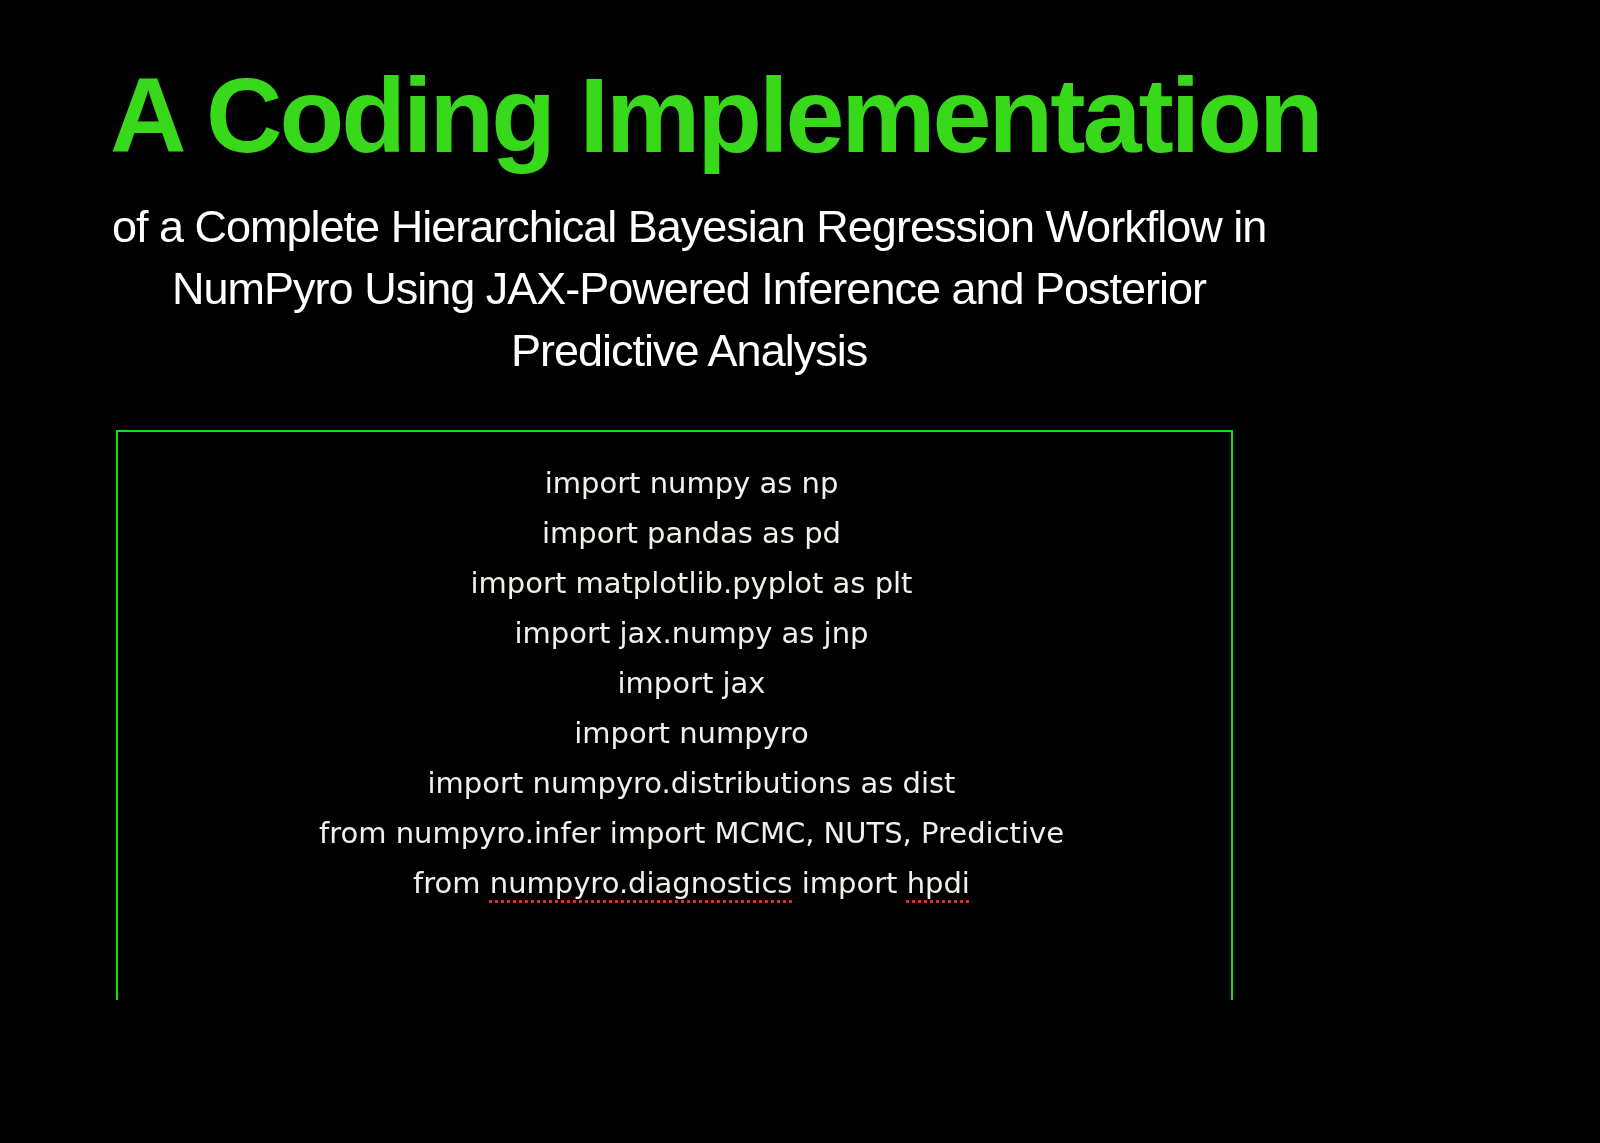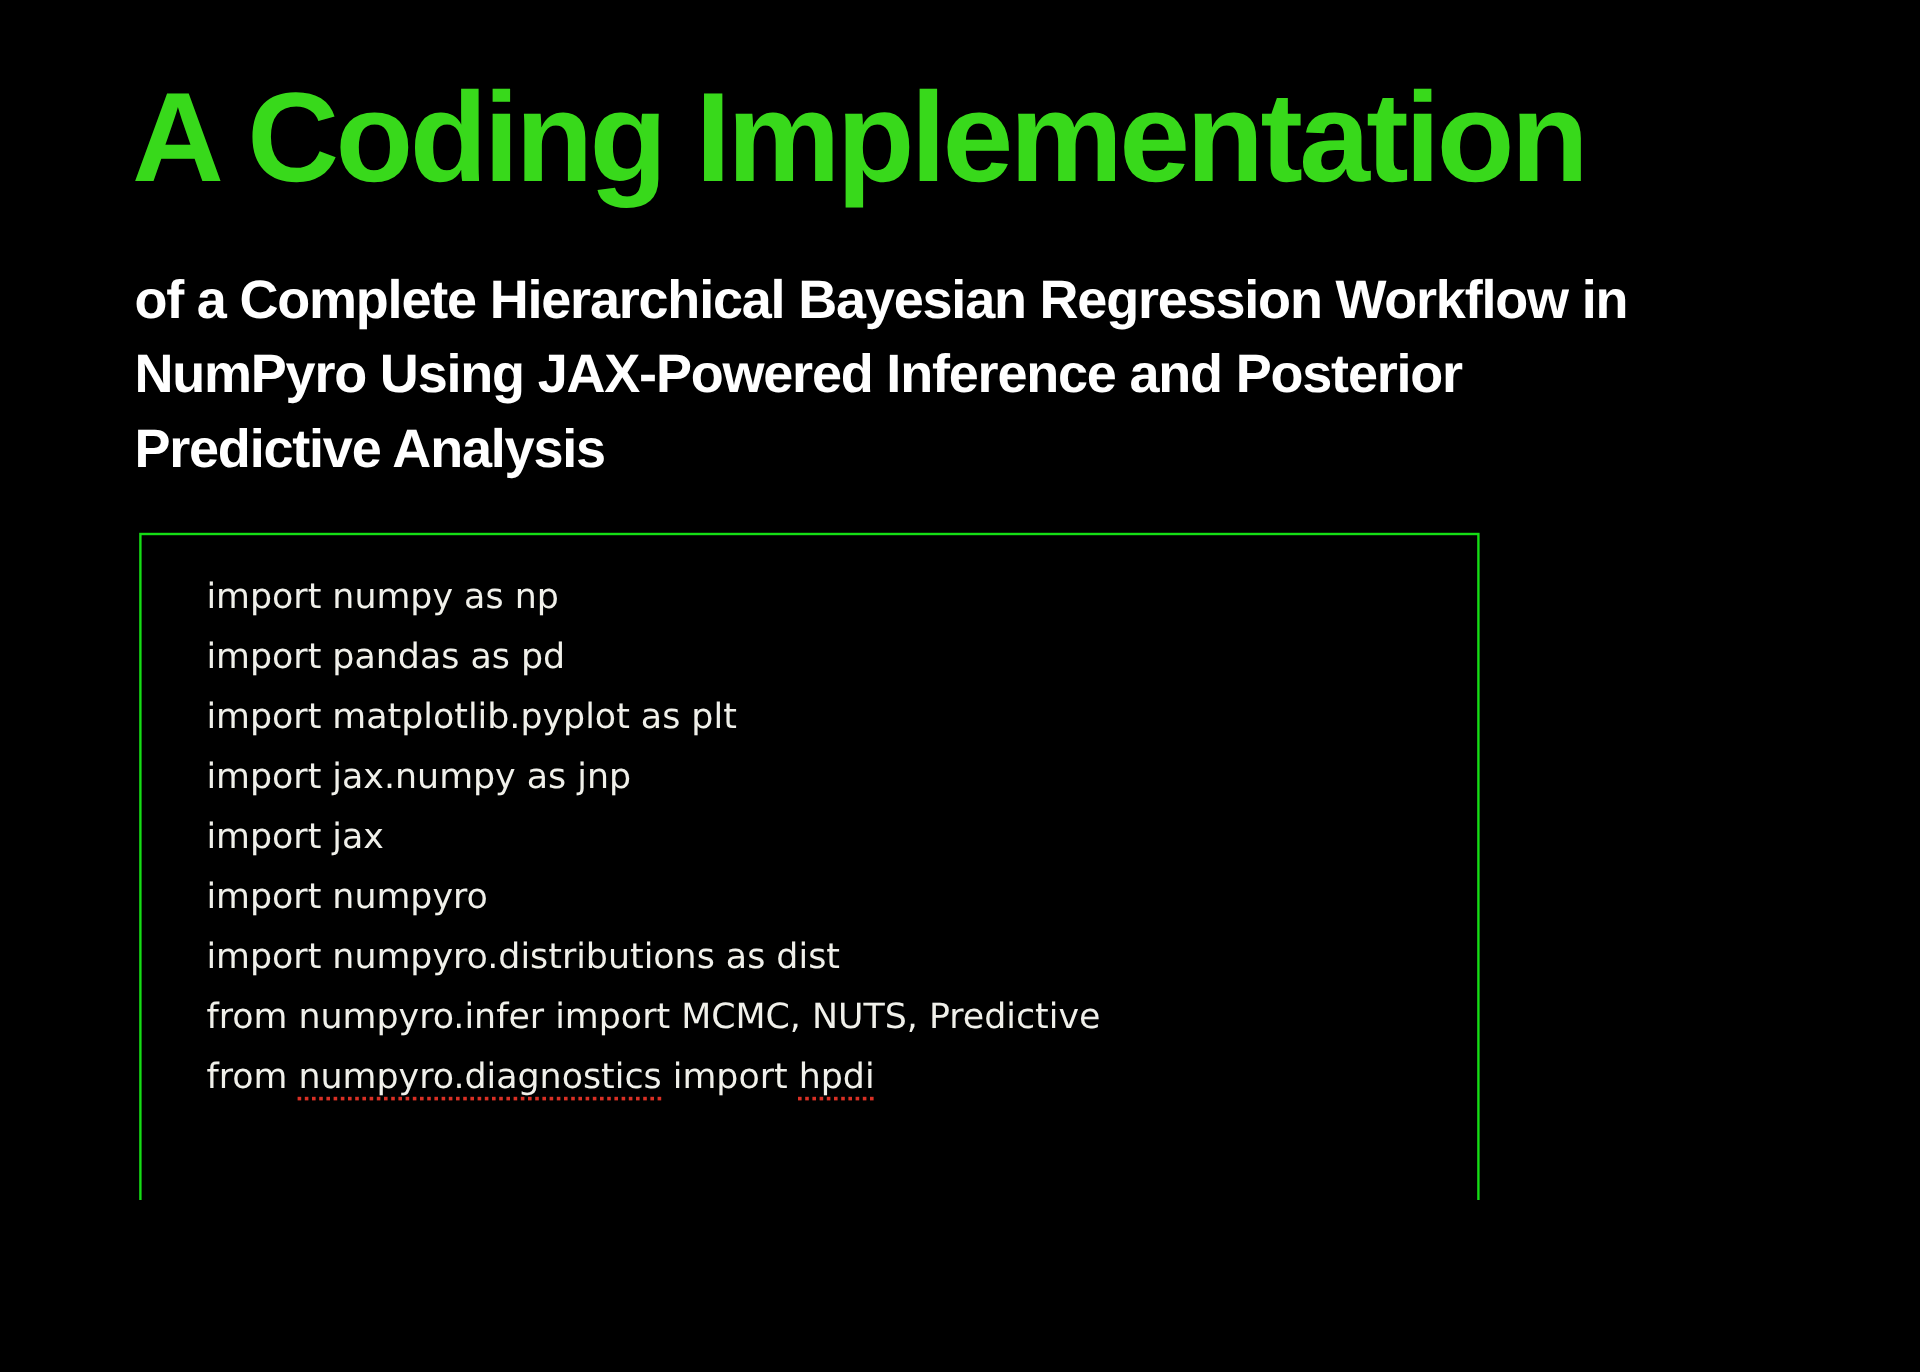--- a/index.html
+++ b/index.html
@@ -4,46 +4,47 @@
 <style>
   * { margin: 0; padding: 0; box-sizing: border-box; }
   html, body { background: #000; }
   .slide {
     position: relative;
     width: 1600px;
     height: 1000px;
     background: var(--background, #000);
     overflow: hidden;
     font-family: "Liberation Sans", sans-serif;
+    text-align: center;
   }
   .title {
     position: absolute;
     left: 110px;
     top: 56px;
     font-size: 106px;
     font-weight: bold;
     letter-spacing: -3px;
     line-height: 1.12;
     color: var(--title-green, #38d91b);
     white-space: nowrap;
   }
   .subtitle {
     position: absolute;
     left: 112px;
-    top: 219px;
+    top: 196px;
     font-size: 45px;
-    font-weight: bold;
+    font-weight: normal;
     letter-spacing: -1px;
     line-height: 62px;
     color: var(--subtitle-white, #fff);
   }
   .code-panel {
     position: absolute;
     left: 116px;
-    top: 444px;
+    top: 430px;
     width: 1117px;
     height: 607px;
     border: 2px solid var(--panel-border-green, #15dd15);
     background: var(--background, #000);
     padding: 26px 20px 0 54px;
   }
   .code-line {
     font-family: "DejaVu Sans", sans-serif;
     font-size: 29px;
     line-height: 50px;

